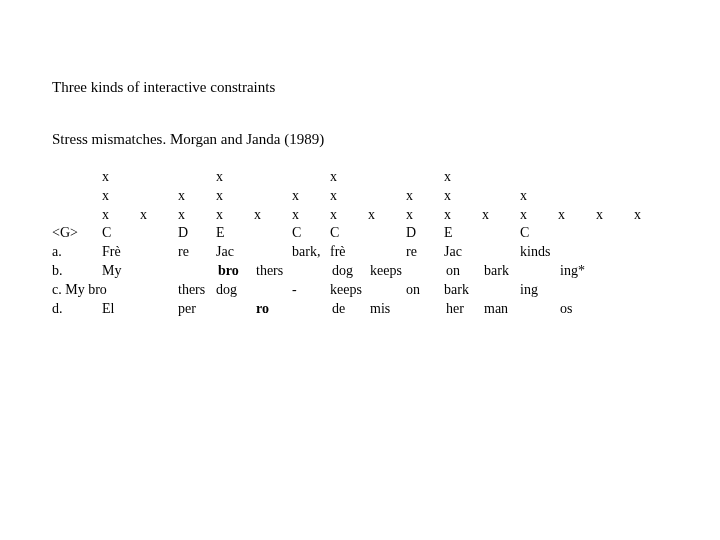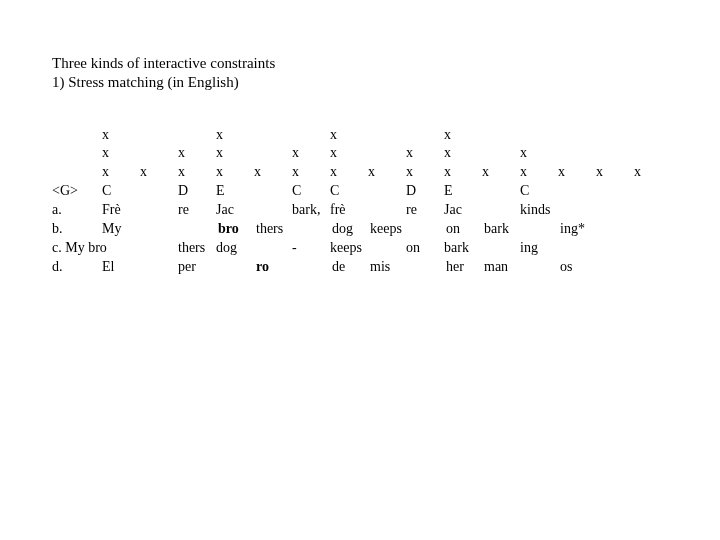--- a/index.html
+++ b/index.html
@@ -8,20 +8,21 @@
     background: #fff;
     font-family: "Times New Roman", Times, serif;
     font-size: 15px;
     color: #000;
     width: 720px;
     height: 540px;
     overflow: hidden;
   }
   .page {
     padding: 54px 52px;
+    margin-top: 24px;
   }
   .title-block {
     margin-bottom: 34px;
   }
   .title-line {
     line-height: 1.25;
   }
   .subheading {
     margin-bottom: 20px;
   }
@@ -43,23 +44,23 @@
   }
   .bold { font-weight: bold; padding-left: 40px; }
 </style>
 </head>
 <body>
 
 <div class="page">
 
   <div class="title-block">
     <div class="title-line">Three kinds of interactive constraints</div>
-    <div class="title-line">1) Stress matching (in English)</div>
   </div>
 
+  <div class="subheading">Stress mismatches. Morgan and Janda (1989)</div>
 
   <div class="grid">
     <div class="row">
         <span class="cell lab"></span>
         <span class="cell">x</span>
         <span class="cell"></span>
         <span class="cell"></span>
         <span class="cell">x</span>
         <span class="cell"></span>
         <span class="cell"></span>

